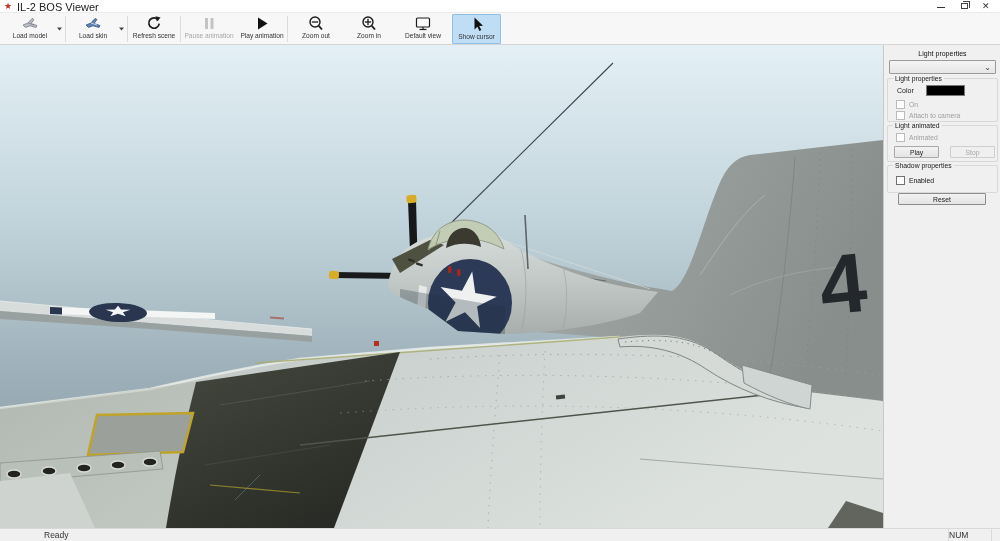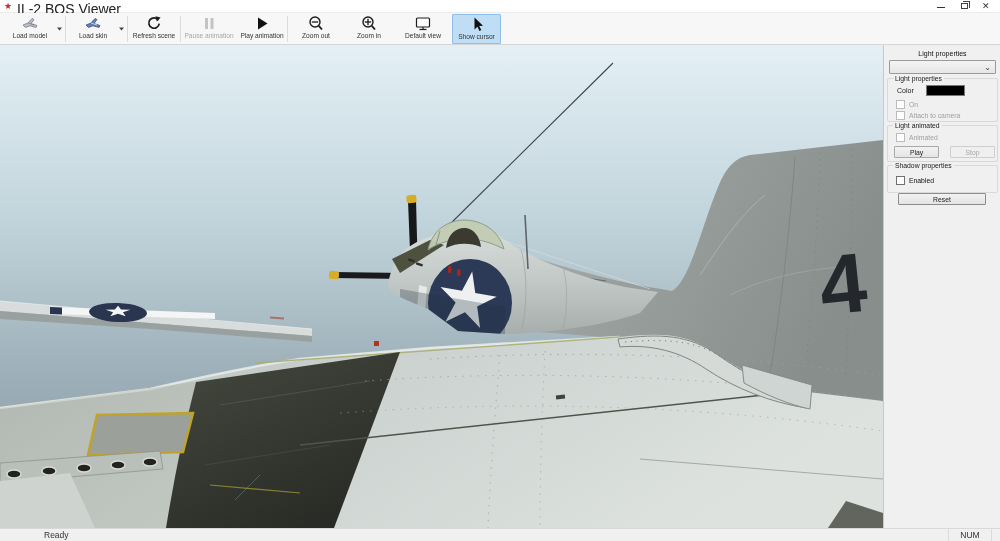--- a/index.html
+++ b/index.html
@@ -5,21 +5,21 @@
   * { margin:0; padding:0; box-sizing:border-box; }
   html,body { width:1000px; height:541px; overflow:hidden; background:#f0f0f0;
               font-family:"Liberation Sans", sans-serif; }
   .app { position:absolute; inset:0; width:1000px; height:541px; background:#f0f0f0; }
 
   
   .titlebar { position:absolute; left:0; top:0; width:1000px; height:13px;
               background:#ffffff; border-bottom:1px solid #ececec; }
   .title-icon { position:absolute; left:4px; top:2px; width:9px; height:9px;
                 color:#c22a1e; font-size:9px; line-height:9px; }
-  .title-text { position:absolute; left:17px; top:1px; font-size:14px; color:#222; }
+  .title-text { position:absolute; left:17px; top:1px; font-size:11px; color:#222; }
   .win-btn { position:absolute; top:0; width:22px; height:13px; }
   .win-min  { right:48px; } .win-rest { right:25px; } .win-close { right:3px; }
   .glyph-min { position:absolute; left:7px; top:7px; width:8px; height:1px; background:#333; }
   .glyph-rest { position:absolute; left:8px; top:3px; width:7px; height:6px; border:1px solid #444; background:#fff; }
   .glyph-rest:before { content:""; position:absolute; left:1px; top:-3px; width:6px; height:6px; border:1px solid #444; border-bottom:none; border-left:none; }
   .glyph-close { position:absolute; left:7px; top:1px; font-size:9px; color:#333; }
 
   
   .toolbar { position:absolute; left:0; top:13px; width:1000px; height:32px;
              background:#f7f7f7; border-bottom:1px solid #d6d6d6; }
@@ -53,21 +53,21 @@
   .cb-label.dis { color:#9f9f9f; }
   .pbtn { position:absolute; height:12px; font-size:6.8px; color:#222; text-align:center; line-height:11px;
           background:linear-gradient(#f2f2f2,#e4e4e4); border:1px solid #a9a9a9; border-radius:1px; }
   .pbtn.dis { color:#a8a8a8; border-color:#cfcfcf; background:#efefef; }
   .reset-btn { position:absolute; left:14px; top:148px; width:88px; height:12px; border-color:#8c8c8c; }
 
   
   .statusbar { position:absolute; left:0; top:528px; width:1000px; height:13px;
                background:#f0f0f0; border-top:1px solid #d9d9d9; font-size:8.5px; color:#333; }
   .status-left { position:absolute; left:4px; top:1px;margin-left:40px; }
-  .status-num { position:absolute; left:948px; top:0; width:44px; height:13px; text-align:center;
+  .status-num { position:absolute; left:948px; top:0; width:44px; height:13px; text-align:left;
                 border-left:1px solid #dadada; border-right:1px solid #dadada; padding-top:1px; }
 </style>
 </head>
 <body>
 
 <div class="app">
 
   <div class="titlebar">
     <span class="title-icon">★</span>
     <span class="title-text">IL-2 BOS Viewer</span>

